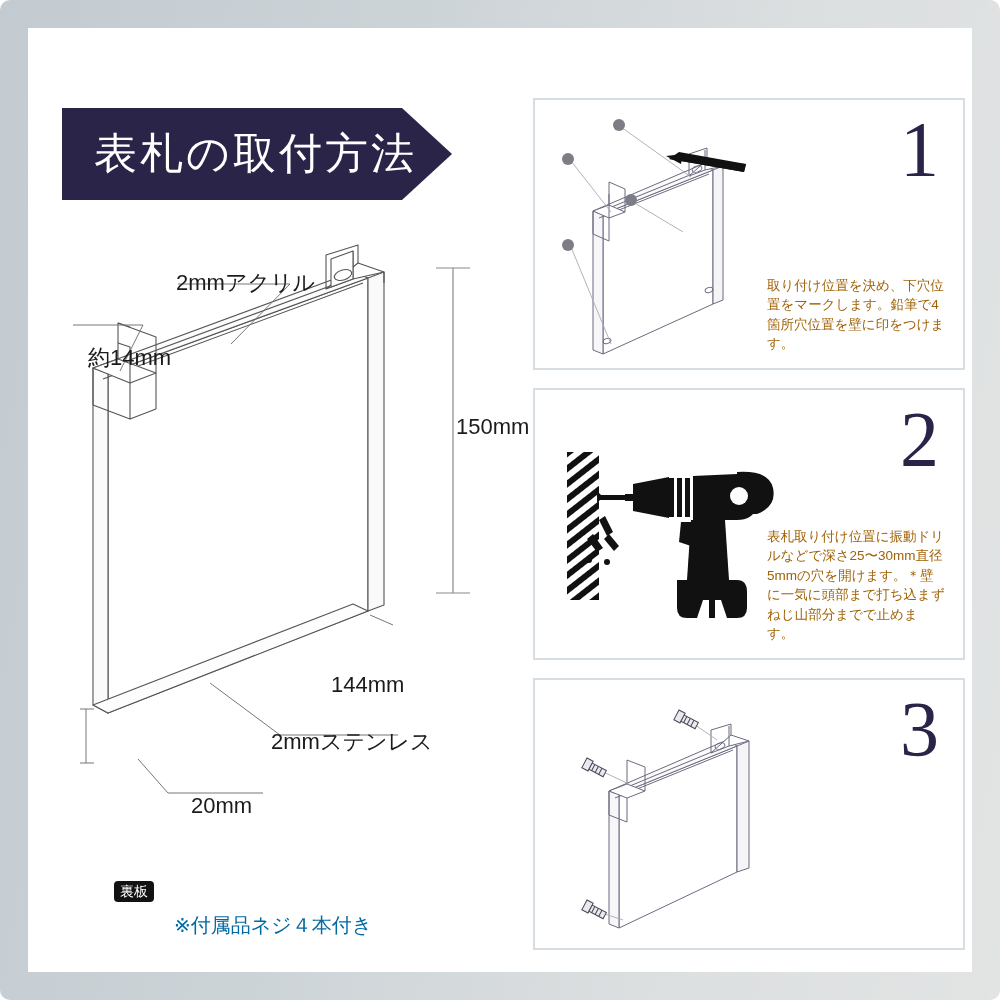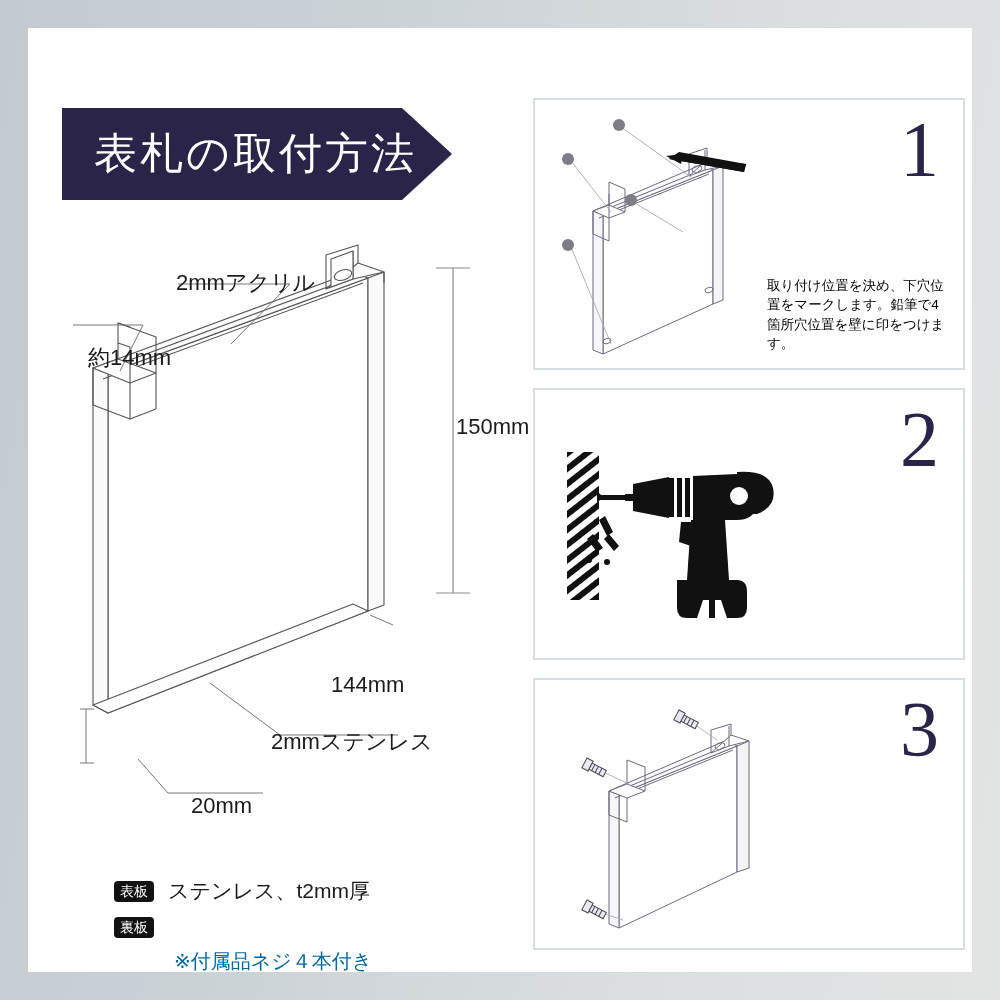--- a/index.html
+++ b/index.html
@@ -12,20 +12,21 @@
     font-family: "Liberation Sans", "DejaVu Sans", sans-serif;
     background: #ffffff;
     overflow: hidden;
   }
   #page {
     position: relative;
     width: 1000px;
     height: 1000px;
     background: linear-gradient(100deg, #c3cbd1 0%, #ccd3d7 35%, #dcdfe0 70%, #e2e4e4 100%);
     box-sizing: border-box;
+    border-radius: 10px;
   }
   #sheet {
     position: absolute;
     left: 28px;
     top: 28px;
     width: 944px;
     height: 944px;
     background: #ffffff;
   }
 
@@ -135,21 +136,21 @@
     color: #2a2448;
     font-weight: 400;
   }
   .step-caption {
     position: absolute;
     right: 18px;
     bottom: 14px;
     width: 178px;
     font-size: 13.5px;
     line-height: 1.45;
-    color: #000000;
+    color: #a16207;
     text-align: left;
   }
   .step-art {
     position: absolute;
     left: 6px;
     top: 4px;
   }
   .step-art svg { display: block; }
 </style>
 </head>
@@ -227,24 +228,20 @@
 
     <div class="dim-label" id="label-acryl">2mmアクリル</div>
     <div class="dim-label" id="label-14mm">約14mm</div>
     <div class="dim-label" id="label-150mm">150mm</div>
     <div class="dim-label" id="label-144mm">144mm</div>
     <div class="dim-label" id="label-steel">2mmステンレス</div>
     <div class="dim-label" id="label-20mm">20mm</div>
 
     <div id="legend">
       <div class="legend-row">
-        <span class="legend-badge">表板</span>
-        <span class="legend-text">ステンレス、t2mm厚</span>
-      </div>
-      <div class="legend-row">
         <span class="legend-badge">裏板</span>
       </div>
       <div id="legend-note">※付属品ネジ４本付き</div>
     </div>
 
     <div class="step-panel" id="step-panel-1">
       <div class="step-art">
         <svg width="280" height="265" viewBox="0 0 280 265">
           <g fill="none" stroke="#6b6b80" stroke-width="1" stroke-linejoin="round">
 
@@ -333,20 +330,21 @@
           <g fill="#111111">
             <polygon points="64,122 72,138 66,142 58,126"></polygon>
             <polygon points="52,140 62,154 56,158 46,145"></polygon>
             <polygon points="68,140 78,152 73,157 63,145"></polygon>
             <circle cx="48" cy="166" r="3"></circle>
             <circle cx="66" cy="168" r="3"></circle>
           </g>
         </svg>
       </div>
       <div class="step-number">2</div>
+      <div class="step-caption">表札取り付け位置に振動ドリルなどで深さ25〜30mm直径5mmの穴を開けます。＊壁に一気に頭部まで打ち込まずねじ山部分までで止めます。</div>
     </div>
 
     <div class="step-panel" id="step-panel-3">
       <div class="step-art">
         <svg width="280" height="265" viewBox="0 0 280 265">
           <g fill="none" stroke="#6b6b80" stroke-width="1" stroke-linejoin="round">
             <polygon points="78,110 196,62 196,188 78,244" fill="#ffffff"></polygon>
             <polygon points="68,107 78,110 78,244 68,240" fill="#f7f7fa"></polygon>
             <polygon points="186,56 196,62 78,110 68,107" fill="#fafafb"></polygon>
             <polygon points="196,62 208,57 208,184 196,188" fill="#f5f5f8"></polygon>

